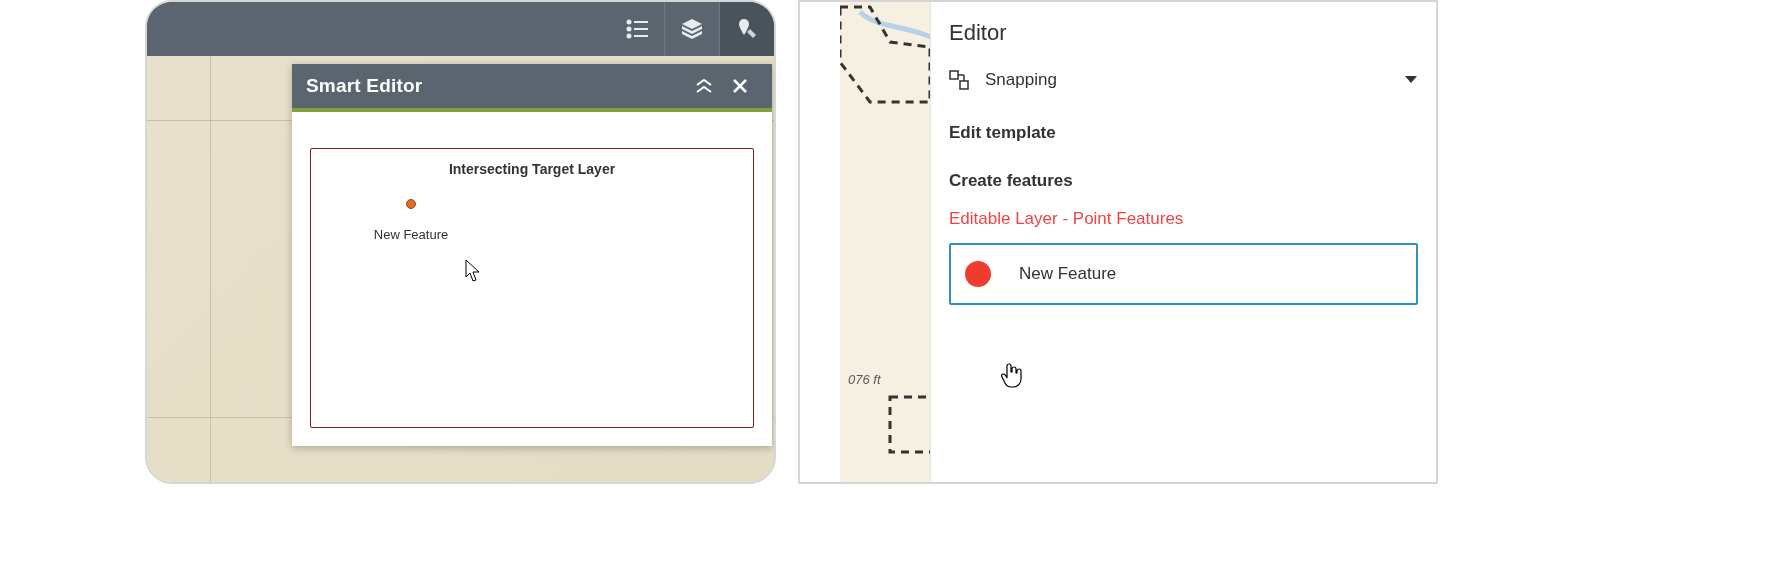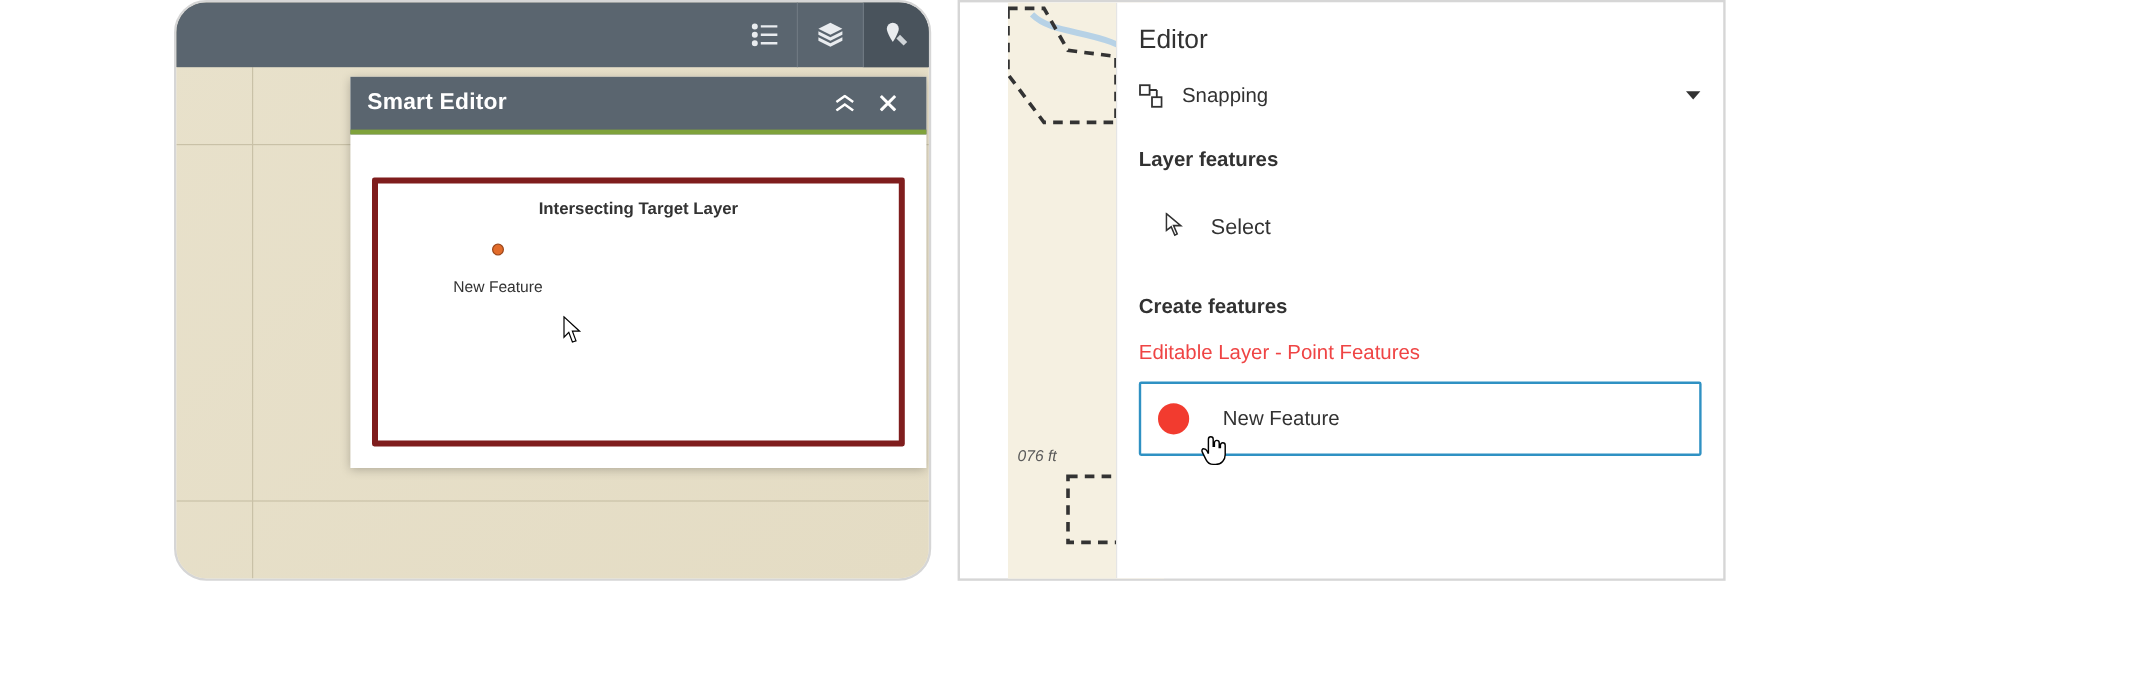--- a/index.html
+++ b/index.html
@@ -80,23 +80,23 @@
   }
   .se-body{
     padding:16px 18px 18px;
   }
   .se-instr{
     font-size:18px; line-height:1.4;
     color:#4a4a4a;
   }
   .se-template-box{
     margin-top:20px;
-    border:5px solid #7f1d1d;
+    border:1px solid #7f1d1d;
     border-radius:2px;
-    height:224px;
+    height:280px;
     position:relative;
     background:#fff;
   }
   .se-layer-title{
     text-align:center;
     font-size:14px; font-weight:700;
     color:#333;
     padding:12px 0 8px;
   }
   .se-template-item{
@@ -272,29 +272,21 @@
       </span>
       <span>Snapping</span>
       <span class="spacer"></span>
       <span class="chev">
         <svg width="14" height="10" viewBox="0 0 14 10">
             <path d="M1 1 L7 8 L13 1 Z" fill="#323232"></path>
           </svg>
       </span>
     </div>
 
-    <div class="section-title">Layer features</div>
-    <div class="select-row">
-      <span>
-        <svg width="16" height="20" viewBox="0 0 16 20">
-          <path d="M1 1 L1 15 L5 12 L8 19 L10 18 L7 11 L13 11 Z" fill="none" stroke="#323232" stroke-width="1.3"></path>
-        </svg>
-      </span>
-      <span>Select</span>
-    </div>
+    <div class="section-title">Edit template</div>
 
     <div class="sect-create">
       <div class="section-title">Create features</div>
       <div class="create-sub">Editable Layer - Point Features</div>
       <div class="feature-row">
         <div class="red-dot"></div>
         <span>New Feature</span>
       </div>
     </div>
   </div>

